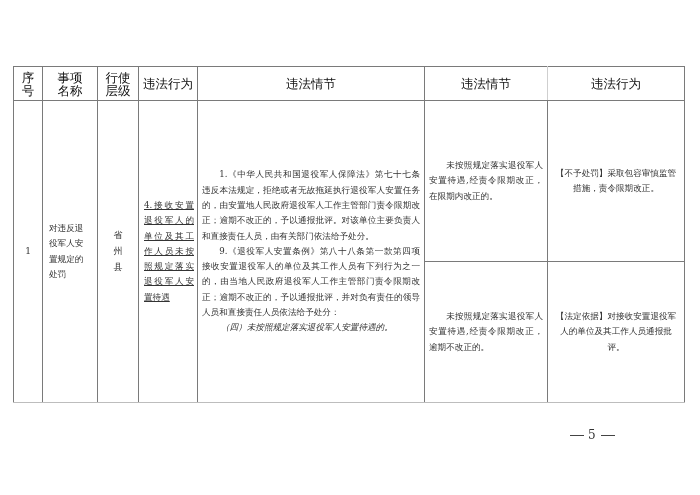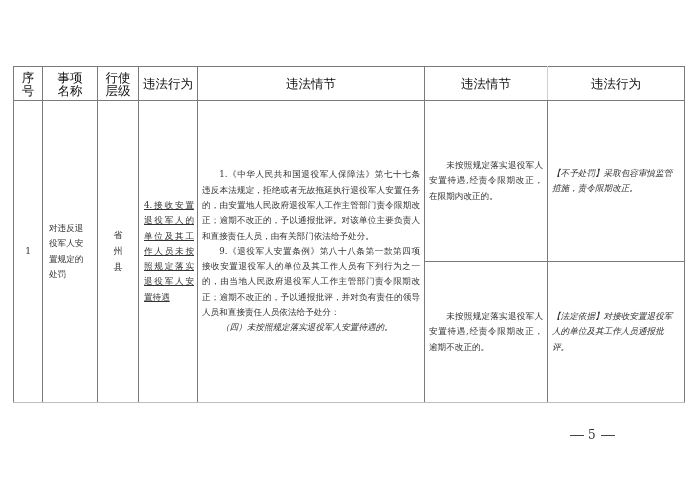--- a/index.html
+++ b/index.html
@@ -15,21 +15,21 @@
   .cell-seq { text-align: center; font-size: 9px; }
   .cell-name { padding: 16px 6px !important; text-align: left; }
   .cell-level { text-align: center; }
   .level-vert { display: inline-block; width: 10px; line-height: 16px; font-size: 9px; }
   .cell-act { padding: 0 3px 0 5px !important; text-align: justify; text-decoration: underline; }
   .cell-basis { padding: 17px 4px !important; text-align: justify; }
   .cell-basis p { margin: 0; text-indent: 2em; }
   .cell-basis p.last { text-indent: 2.2em; font-style: italic; }
   .cell-circ { padding: 8px 4px !important; text-align: justify; }
   .cell-circ p { margin: 0; text-indent: 2em; }
-  .cell-std { padding: 0 4px !important; text-align: left; border-left-color: #cfcfcf !important; font-style: italic; }
+  .cell-std { padding: 0 4px !important; text-align: center; border-left-color: #cfcfcf !important; }
   .footer-page { position: absolute; left: 566px; top: 428px; font-size: 12px; color: #333;
                  font-family: "DejaVu Serif", "Liberation Serif", serif; letter-spacing: 1px; }
   .dash { display: inline-block; width: 14px; height: 1px; background: #444; vertical-align: middle; margin: 0 4px; }
   .bottom-rule { position: absolute; left: 13px; top: 402px; width: 672px; height: 1px; background: #bdbdbd; }
 </style>
 </head>
 <body>
 
 <div class="page">
   <table class="reg">

